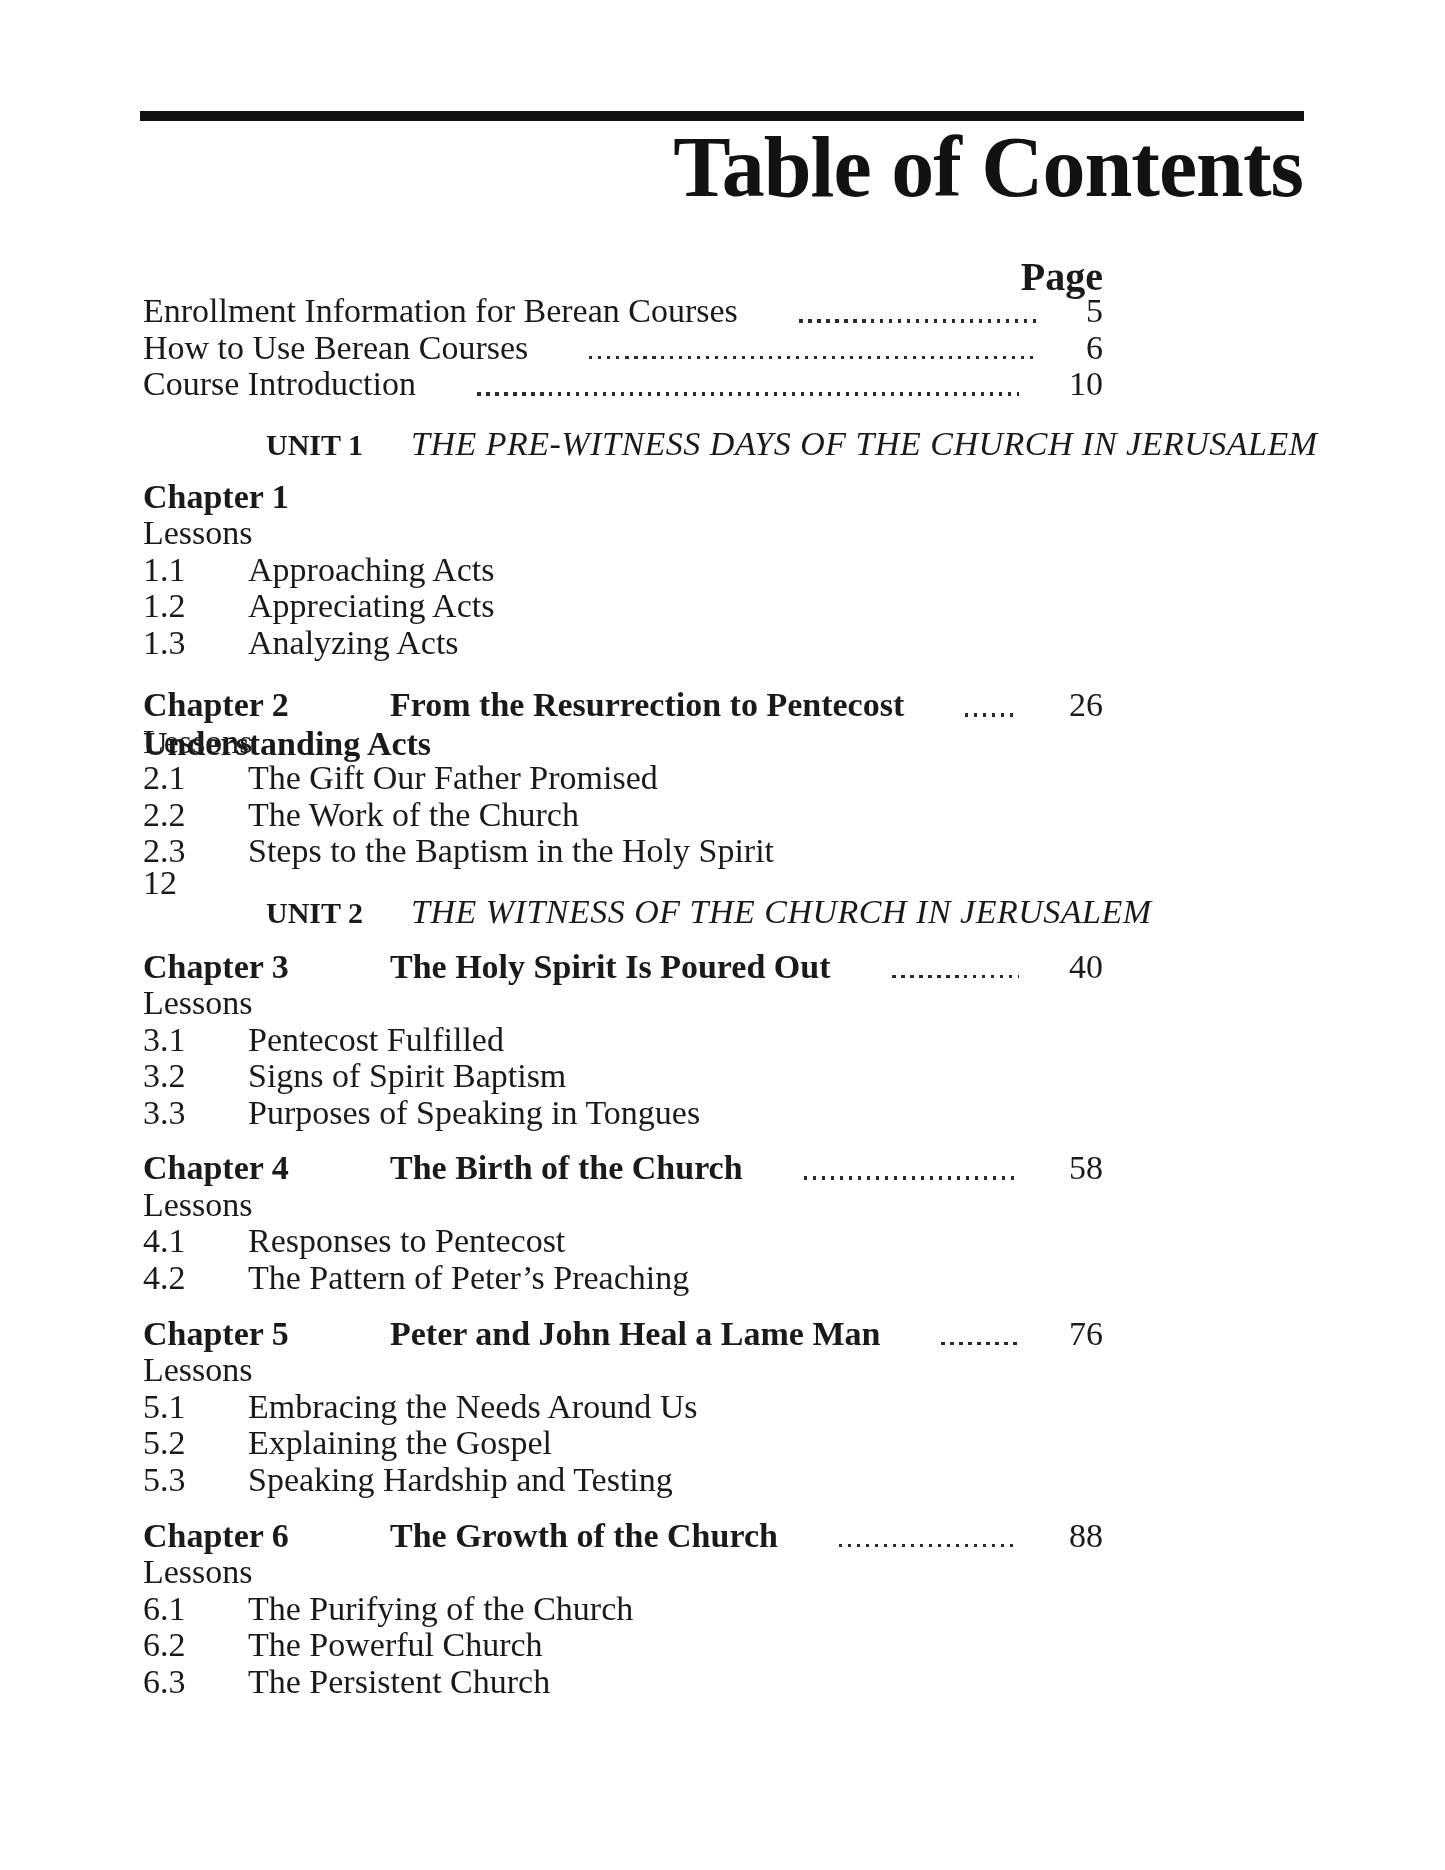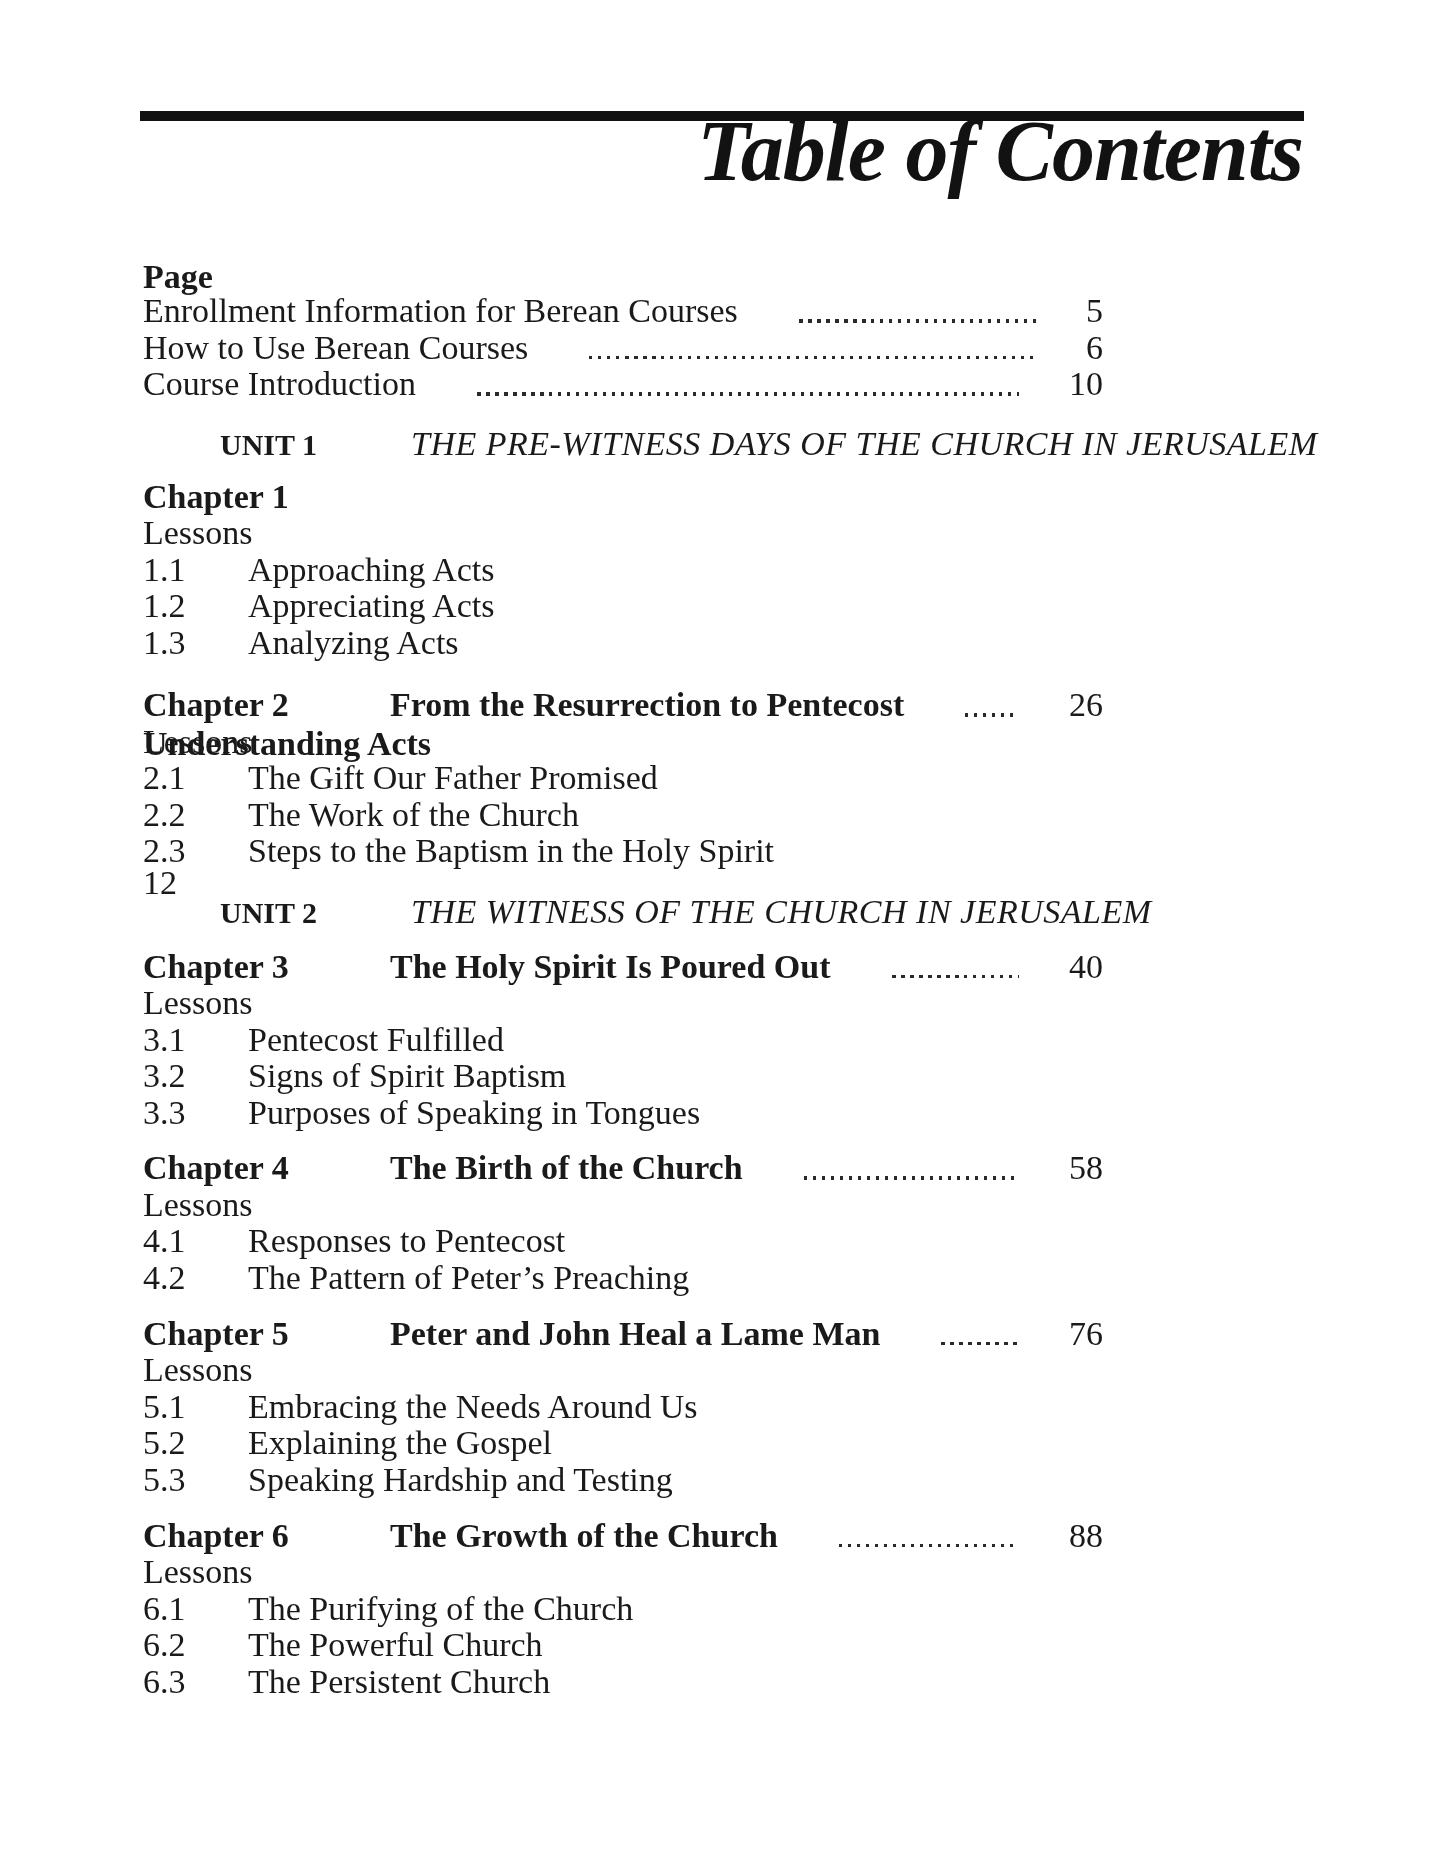--- a/index.html
+++ b/index.html
@@ -12,62 +12,62 @@
     overflow: hidden;
   }
   .rule {
     position: absolute;
     left: 140px; top: 111px;
     width: 1164px; height: 10px;
     background: #111111;
   }
   .doc-title {
     position: absolute;
-    left: 0; top: 108px;
+    left: 0; top: 124px;
     width: 1303px;
     text-align: right;
     font-size: 86px;
     font-weight: bold;
     line-height: 1;
     letter-spacing: -1px;
     color: #121212;
     white-space: nowrap;
-    font-style: italic;
   }
   .toc {
     position: absolute;
     left: 143px; top: 260px;
     width: 960px;
   }
   .row {
     display: flex;
     align-items: baseline;
     font-size: 34px;
     line-height: 36.5px;
     height: 36.5px;
     white-space: nowrap;
     gap: 48px;
   }
   .row-page {
     display: block;
     height: 33px;
     line-height: 33px;
-    font-size: 34px;
+    font-size: 40px;
     font-weight: bold;
+    text-align: right;
   }
   .leader {
     flex: 1 1 auto;
     align-self: flex-end;
     height: 3.5px;
     margin: 0 2px 7px 13px;
     min-width: 30px;
     background: repeating-linear-gradient(to right, #2a2a2a 0 3.5px, transparent 3.5px 9px);
   }
   .pagenum { flex: 0 0 auto; }
-  .unit-row { padding-left: 77px; }
+  .unit-row { padding-left: 77px; text-align: right; }
   .unit-label {
     flex: 0 0 143px;
     font-weight: bold;
     font-size: 30px;
   }
   .unit-title {
     font-style: italic;
     font-size: 34px;
     letter-spacing: 0.5px;
   }

